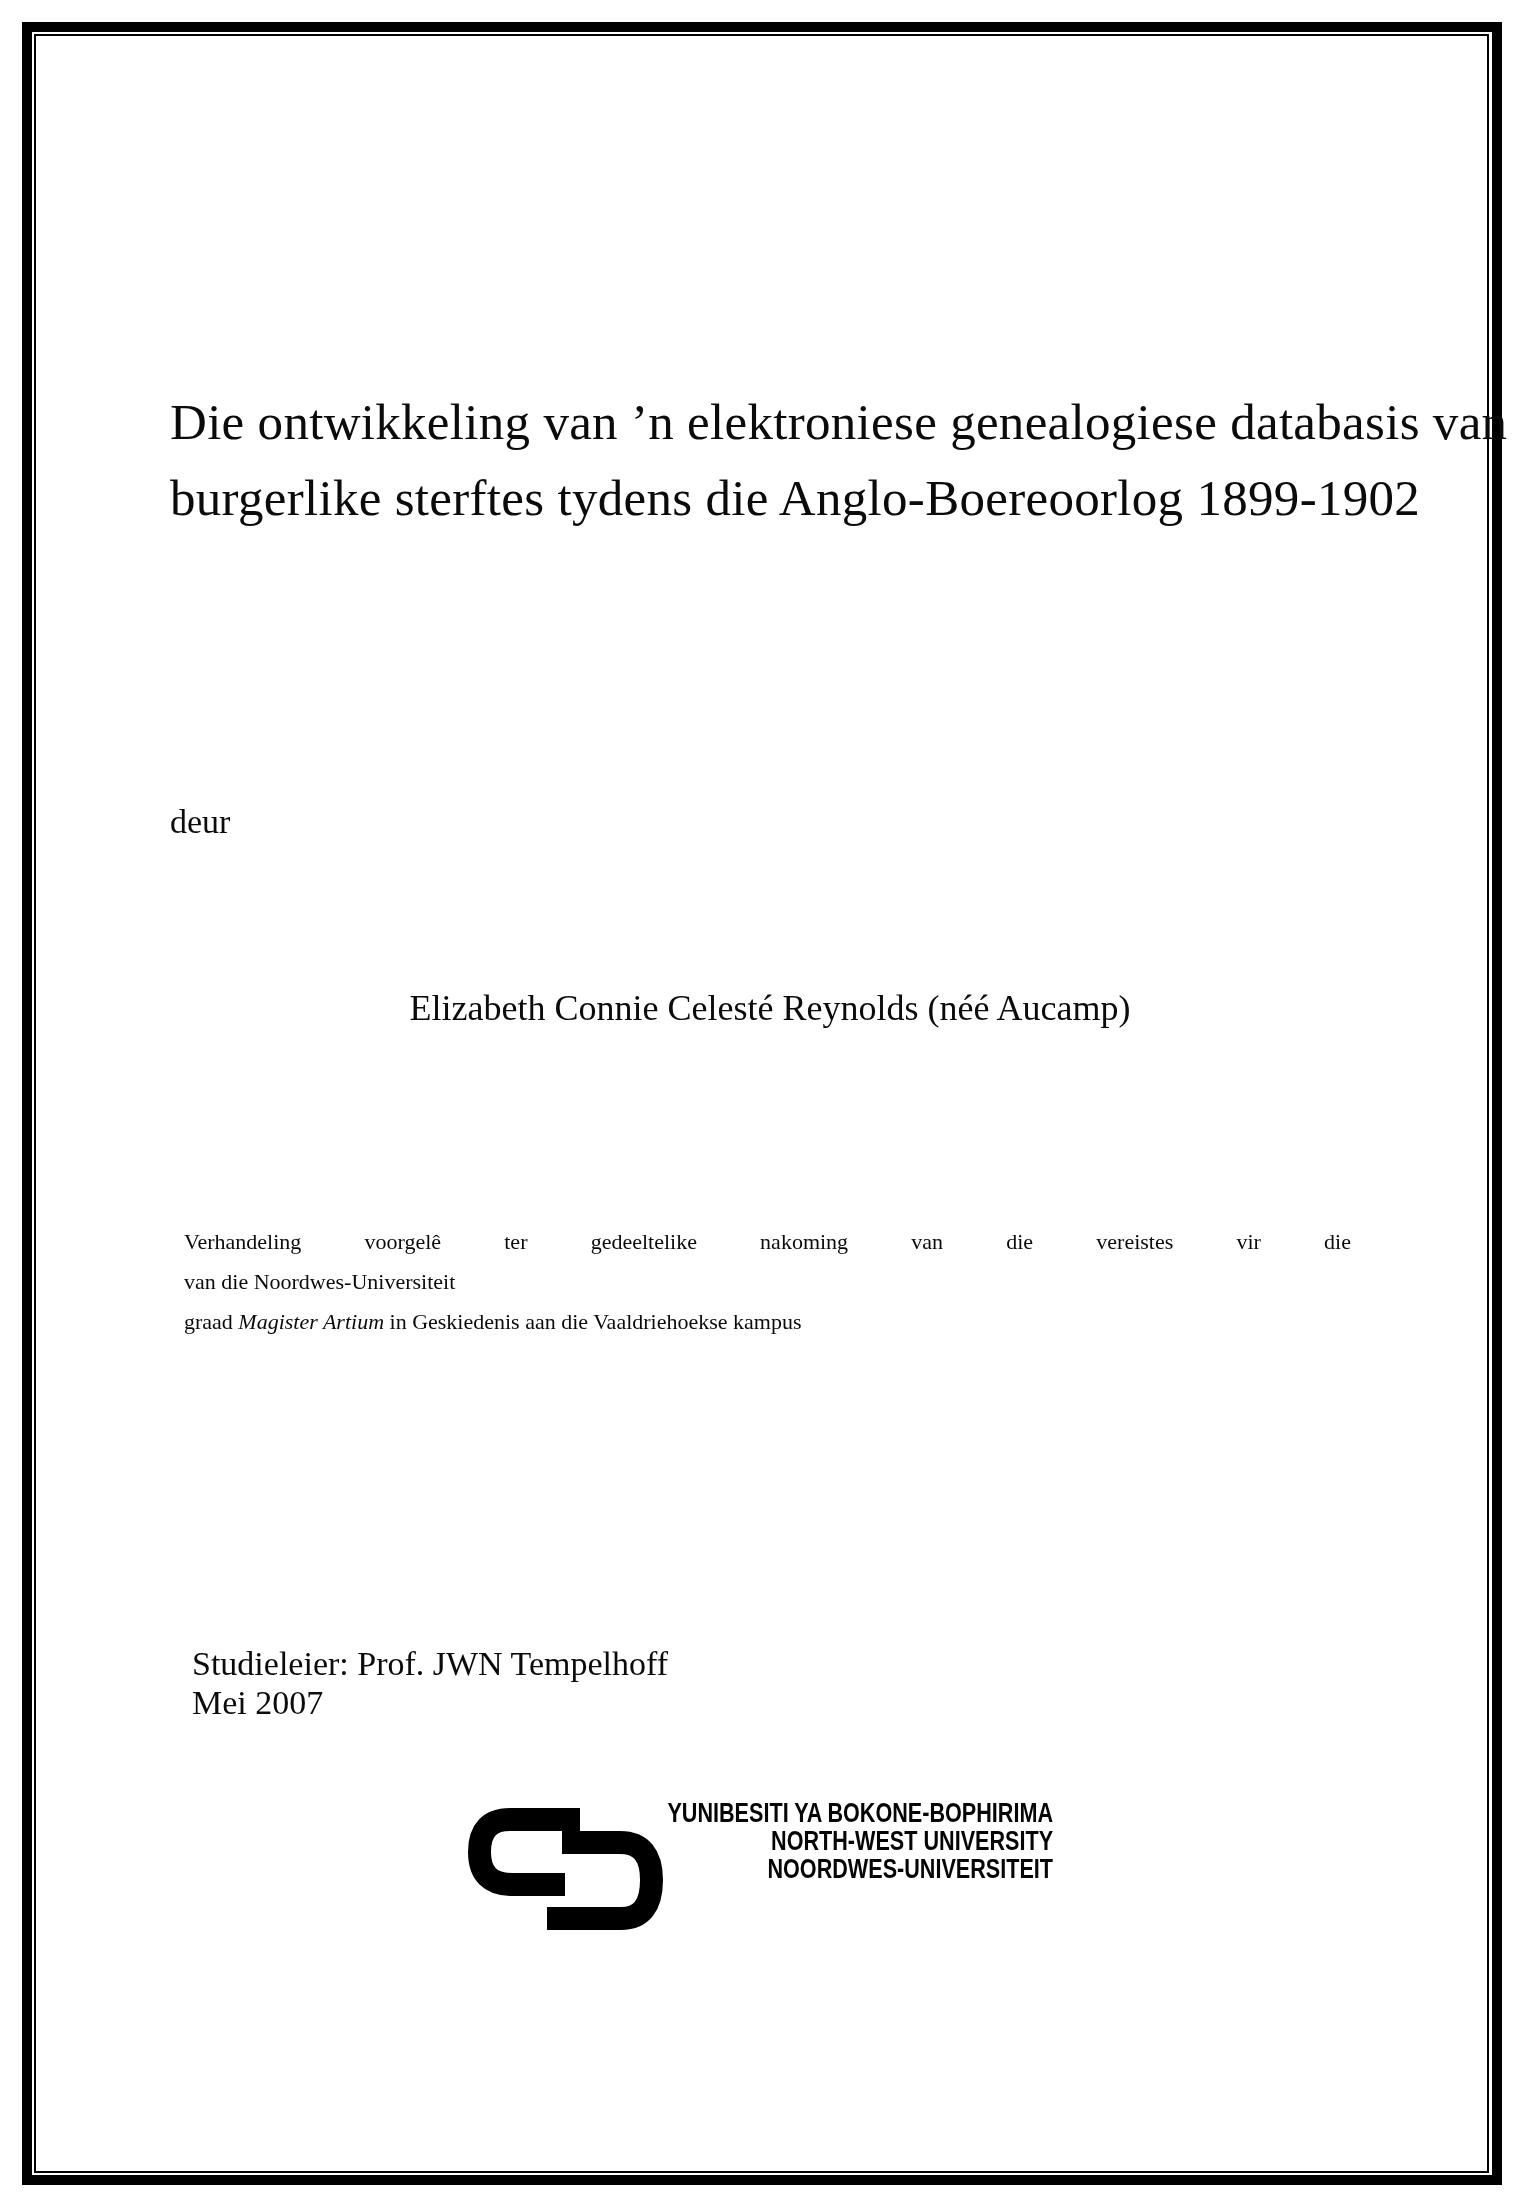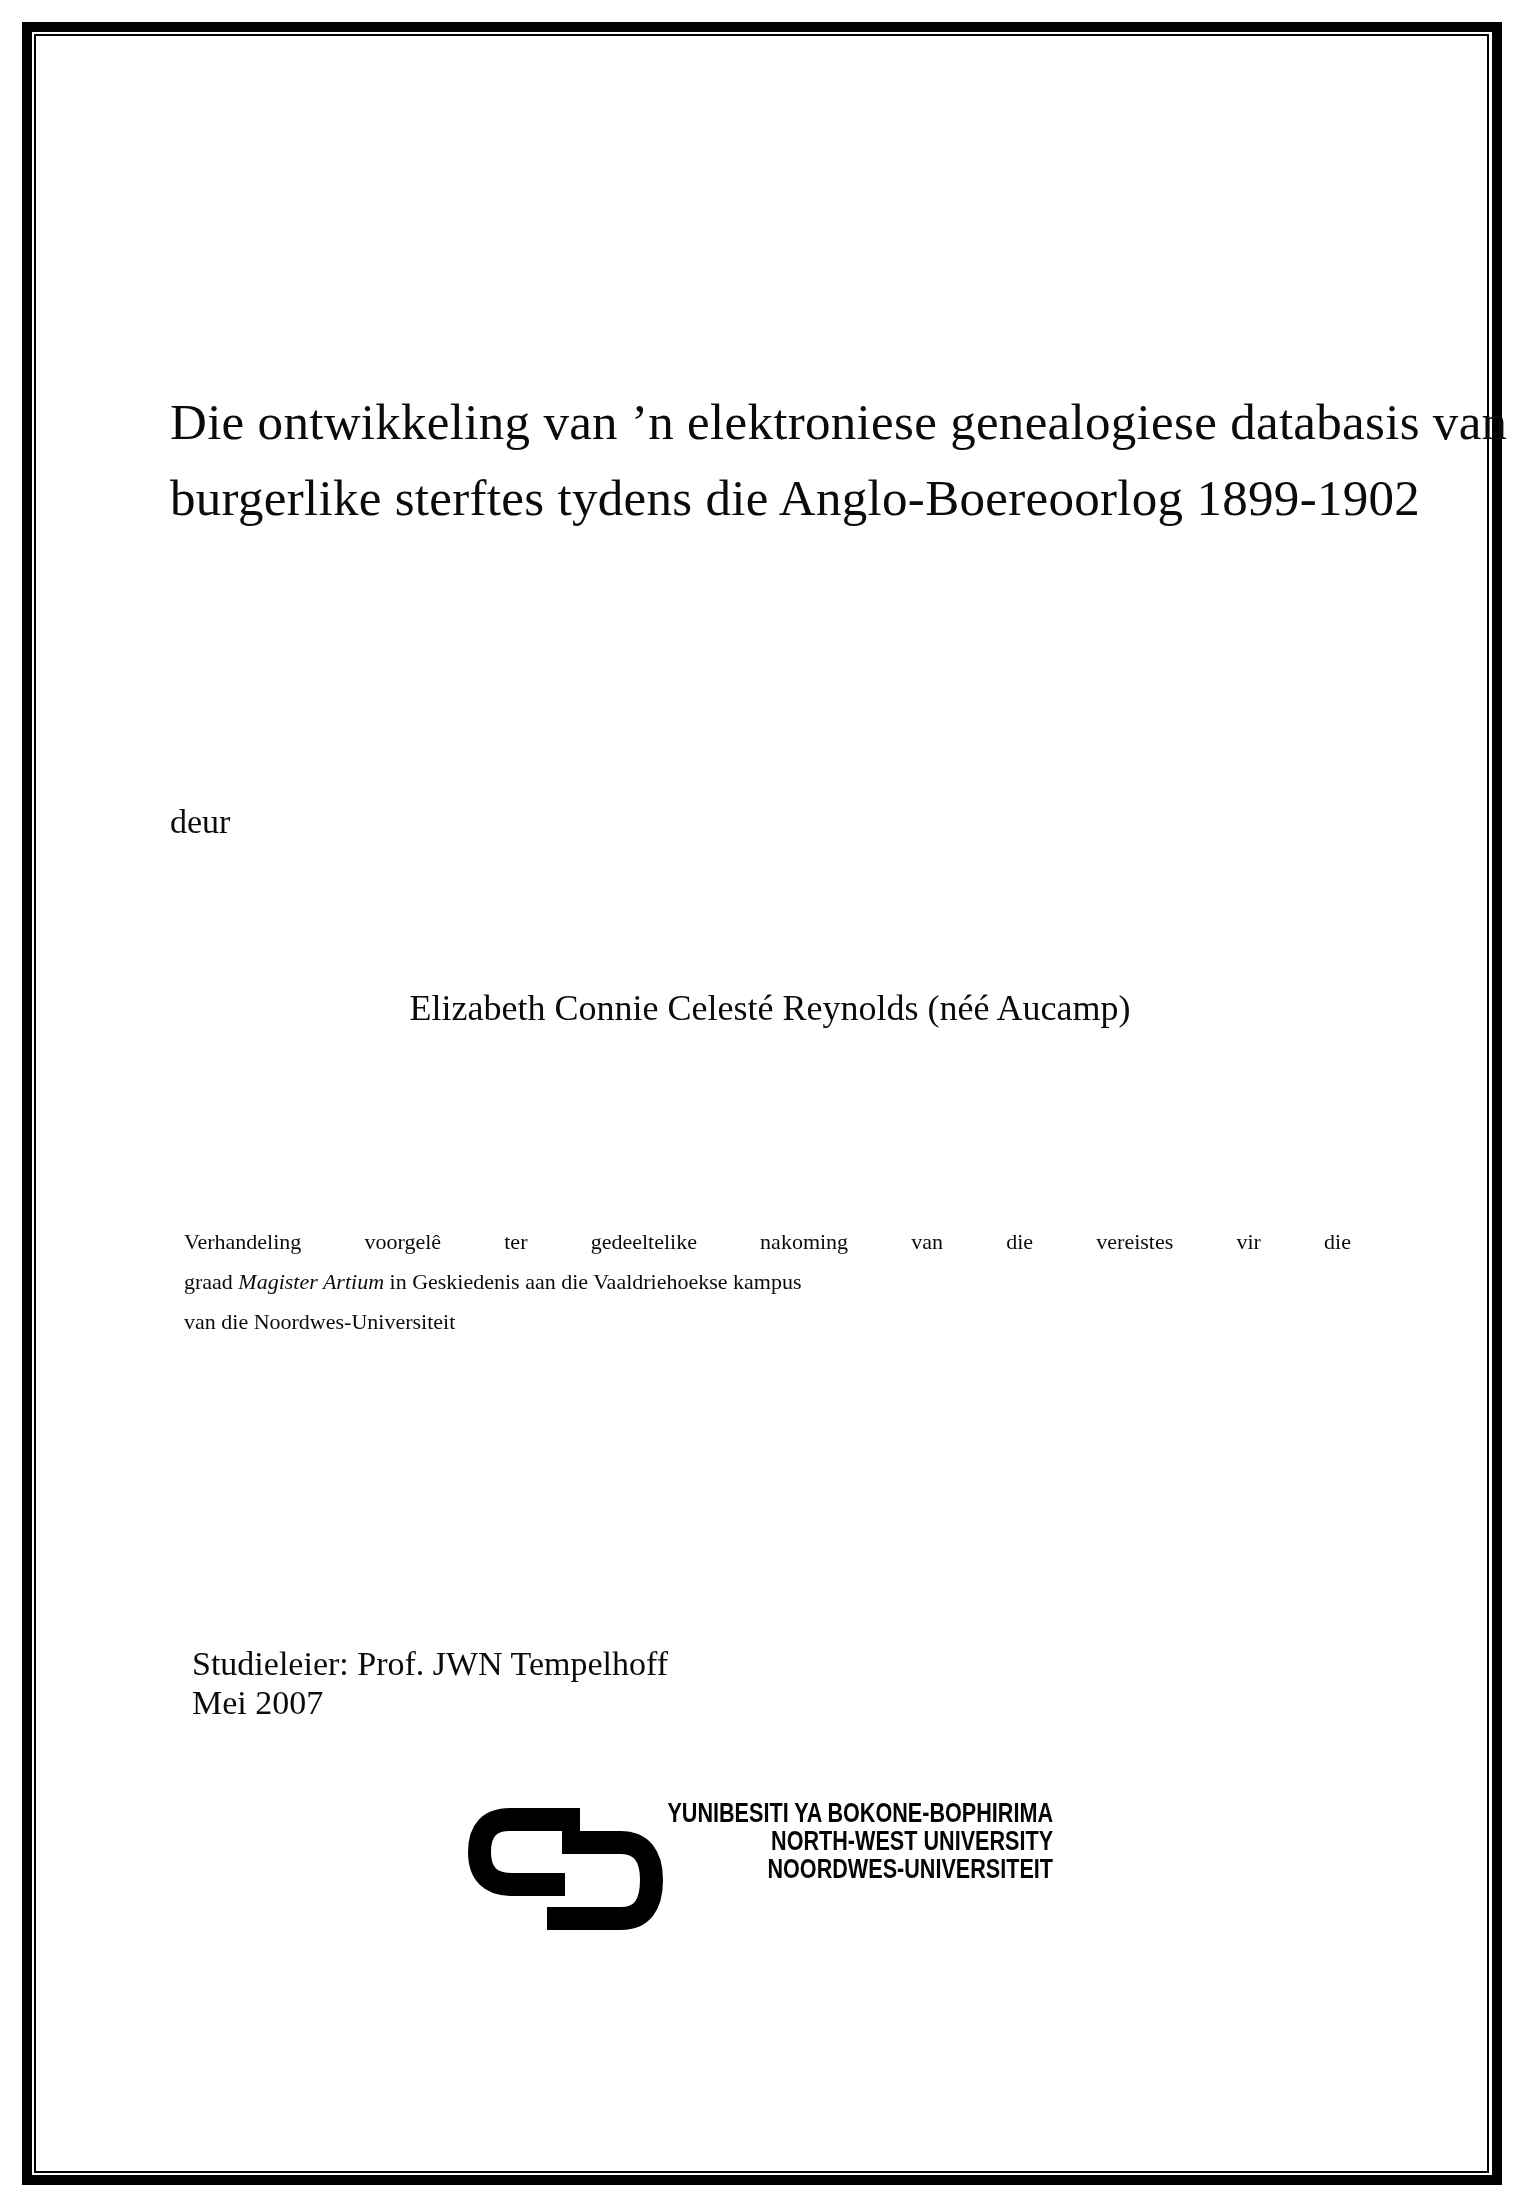--- a/index.html
+++ b/index.html
@@ -127,22 +127,22 @@
     <div>Die ontwikkeling van ’n elektroniese genealogiese databasis van</div>
     <div>burgerlike sterftes tydens die Anglo-Boereoorlog 1899-1902</div>
   </div>
 
   <div class="byline">deur</div>
 
   <div class="author">Elizabeth Connie Celesté Reynolds (néé Aucamp)</div>
 
   <div class="description">
     <div class="just">Verhandeling voorgelê ter gedeeltelike nakoming van die vereistes vir die</div>
+    <div class="plain">van die Noordwes-Universiteit</div>
     <div class="plain"><span>graad </span><span class="ital">Magister Artium</span><span> in Geskiedenis aan die Vaaldriehoekse kampus</span></div>
-    <div class="plain">van die Noordwes-Universiteit</div>
   </div>
 
   <div class="supervisor-block">
     <div>Studieleier: Prof. JWN Tempelhoff</div>
     <div>Mei 2007</div>
   </div>
 
   <div class="logo">
     <svg class="logo-mark" viewBox="0 0 195 126" xmlns="http://www.w3.org/2000/svg" aria-hidden="true">
       <path d="M 112 13.5 H 42 Q 11.5 13.5 11.5 46 Q 11.5 78.5 44 78.5 H 97" fill="none" stroke="#000" stroke-width="23" stroke-linecap="butt"></path>

